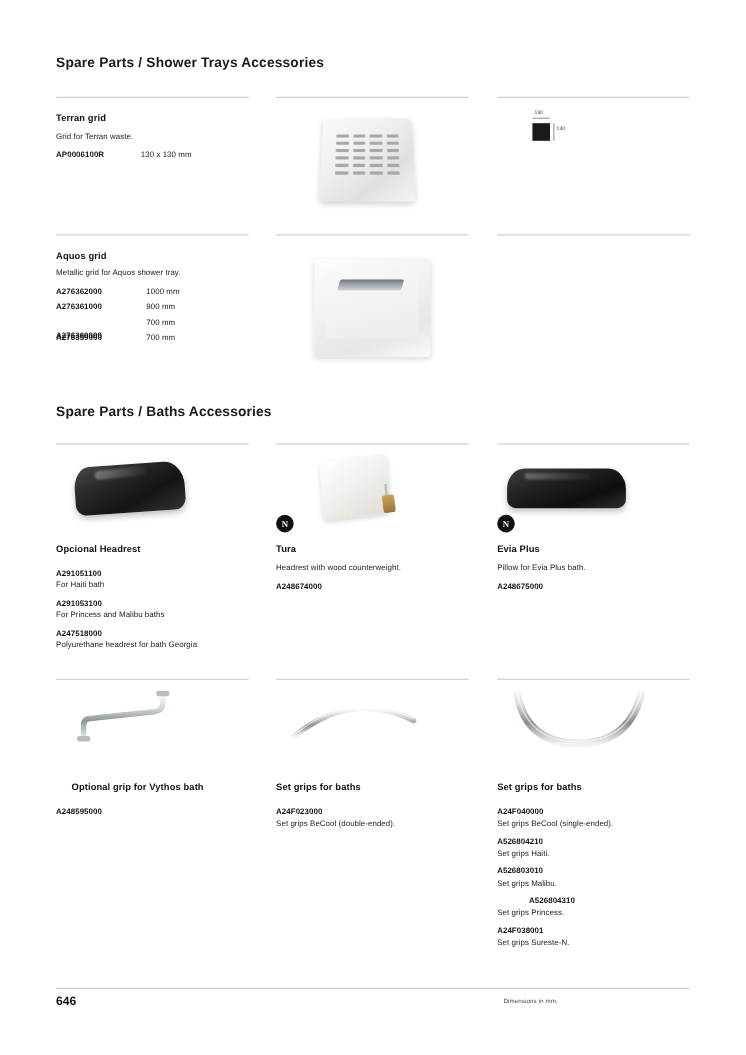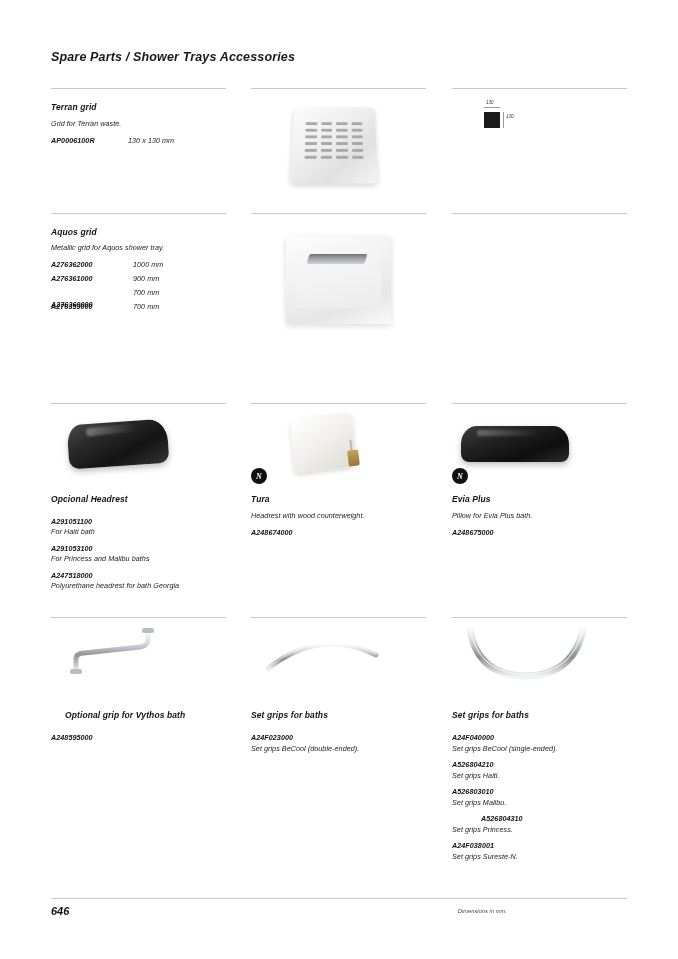--- a/index.html
+++ b/index.html
@@ -13,21 +13,20 @@
     font-family: "Liberation Sans", sans-serif;
     color: #1a1a1a;
     position: relative;
     overflow: hidden;
   }
   .page {
     position: absolute;
     left: 0; top: 0;
     width: 558px;
     height: 959px;
-    font-style: italic;
   }
 
   
   .section-title {
     position: absolute;
     font-size: 12.5px;
     font-weight: bold;
     letter-spacing: 0.15px;
     color: #1a1a1a;
   }
@@ -330,20 +329,21 @@
 
   <div class="code" style="left:51px; top:302px;">A276359000</div>
   <div class="dim" style="left:133px; top:302px;">700 mm</div>
 
   <div class="img-box" id="img-aquos">
     <div class="tray"></div>
     <div class="inner"></div>
     <div class="bar"></div>
   </div>
 
+  <div class="section-title" id="sec2-title">Spare Parts / Baths Accessories</div>
 
   <div class="rule" style="left:51px; top:403px; width:175px;"></div>
   <div class="rule" style="left:251px; top:403px; width:175px;"></div>
   <div class="rule" style="left:452px; top:403px; width:175px;"></div>
 
   <div class="img-box" id="img-headrest">
     <div class="pillow"></div>
     <div class="gloss"></div>
   </div>
   <div class="item-title" style="left:51px; top:494px;">Opcional Headrest</div>

